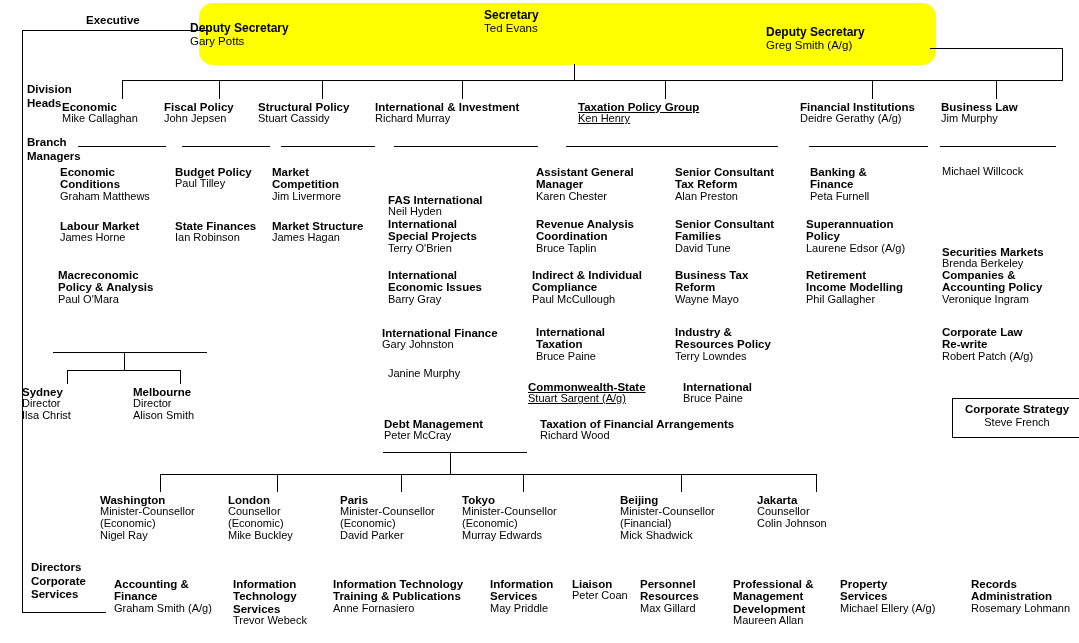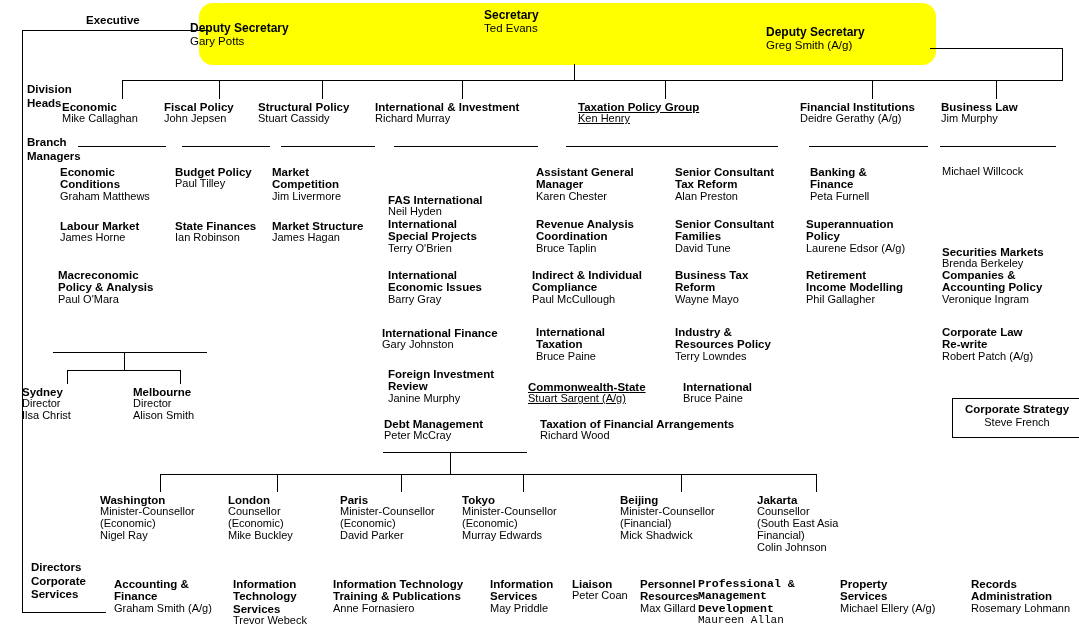--- a/index.html
+++ b/index.html
@@ -199,22 +199,20 @@
   <div class="node" style="left:388px; top:269px; width:152px;">
     <div class="title">International
 Economic Issues</div>
     <div class="person">Barry Gray</div>
   </div>
   <div class="node" style="left:382px; top:327px; width:164px;">
     <div class="title">International Finance</div>
     <div class="person">Gary Johnston</div>
   </div>
   <div class="node" style="left:388px; top:368px; width:152px;">
-    <div class="title">Foreign Investment
-Review</div>
     <div class="person">Janine Murphy</div>
   </div>
   <div class="node" style="left:384px; top:418px; width:160px;">
     <div class="title">Debt Management</div>
     <div class="person">Peter McCray</div>
   </div>
 
   <div class="node" style="left:536px; top:166px; width:128px;">
     <div class="title">Assistant General
 Manager</div>
@@ -362,22 +360,20 @@
   </div>
   <div class="node" style="left:620px; top:494px; width:122px;">
     <div class="title">Beijing</div>
     <div class="person">Minister-Counsellor</div>
     <div class="person">(Financial)</div>
     <div class="person">Mick Shadwick</div>
   </div>
   <div class="node" style="left:757px; top:494px; width:118px;">
     <div class="title">Jakarta</div>
     <div class="person">Counsellor</div>
-    <div class="person">(South East Asia
-Financial)</div>
     <div class="person">Colin Johnson</div>
   </div>
 
   <div class="node left-node" style="left:114px; top:578px; width:118px;">
     <div class="title">Accounting &amp;
 Finance</div>
     <div class="person">Graham Smith (A/g)</div>
   </div>
   <div class="node left-node" style="left:233px; top:578px; width:100px;">
     <div class="title">Information
@@ -397,21 +393,21 @@
   </div>
   <div class="node left-node" style="left:572px; top:578px; width:72px;">
     <div class="title">Liaison</div>
     <div class="person">Peter Coan</div>
   </div>
   <div class="node left-node" style="left:640px; top:578px; width:84px;">
     <div class="title">Personnel
 Resources</div>
     <div class="person">Max Gillard</div>
   </div>
-  <div class="node left-node" style="left:698px; top:578px; width:102px;font-family:Liberation Mono, monospace;">
+  <div class="node left-node" style="left:733px; top:578px; width:102px;">
     <div class="title">Professional &amp;
 Management
 Development</div>
     <div class="person">Maureen Allan</div>
   </div>
   <div class="node left-node" style="left:840px; top:578px; width:104px;">
     <div class="title">Property
 Services</div>
     <div class="person">Michael Ellery (A/g)</div>
   </div>

